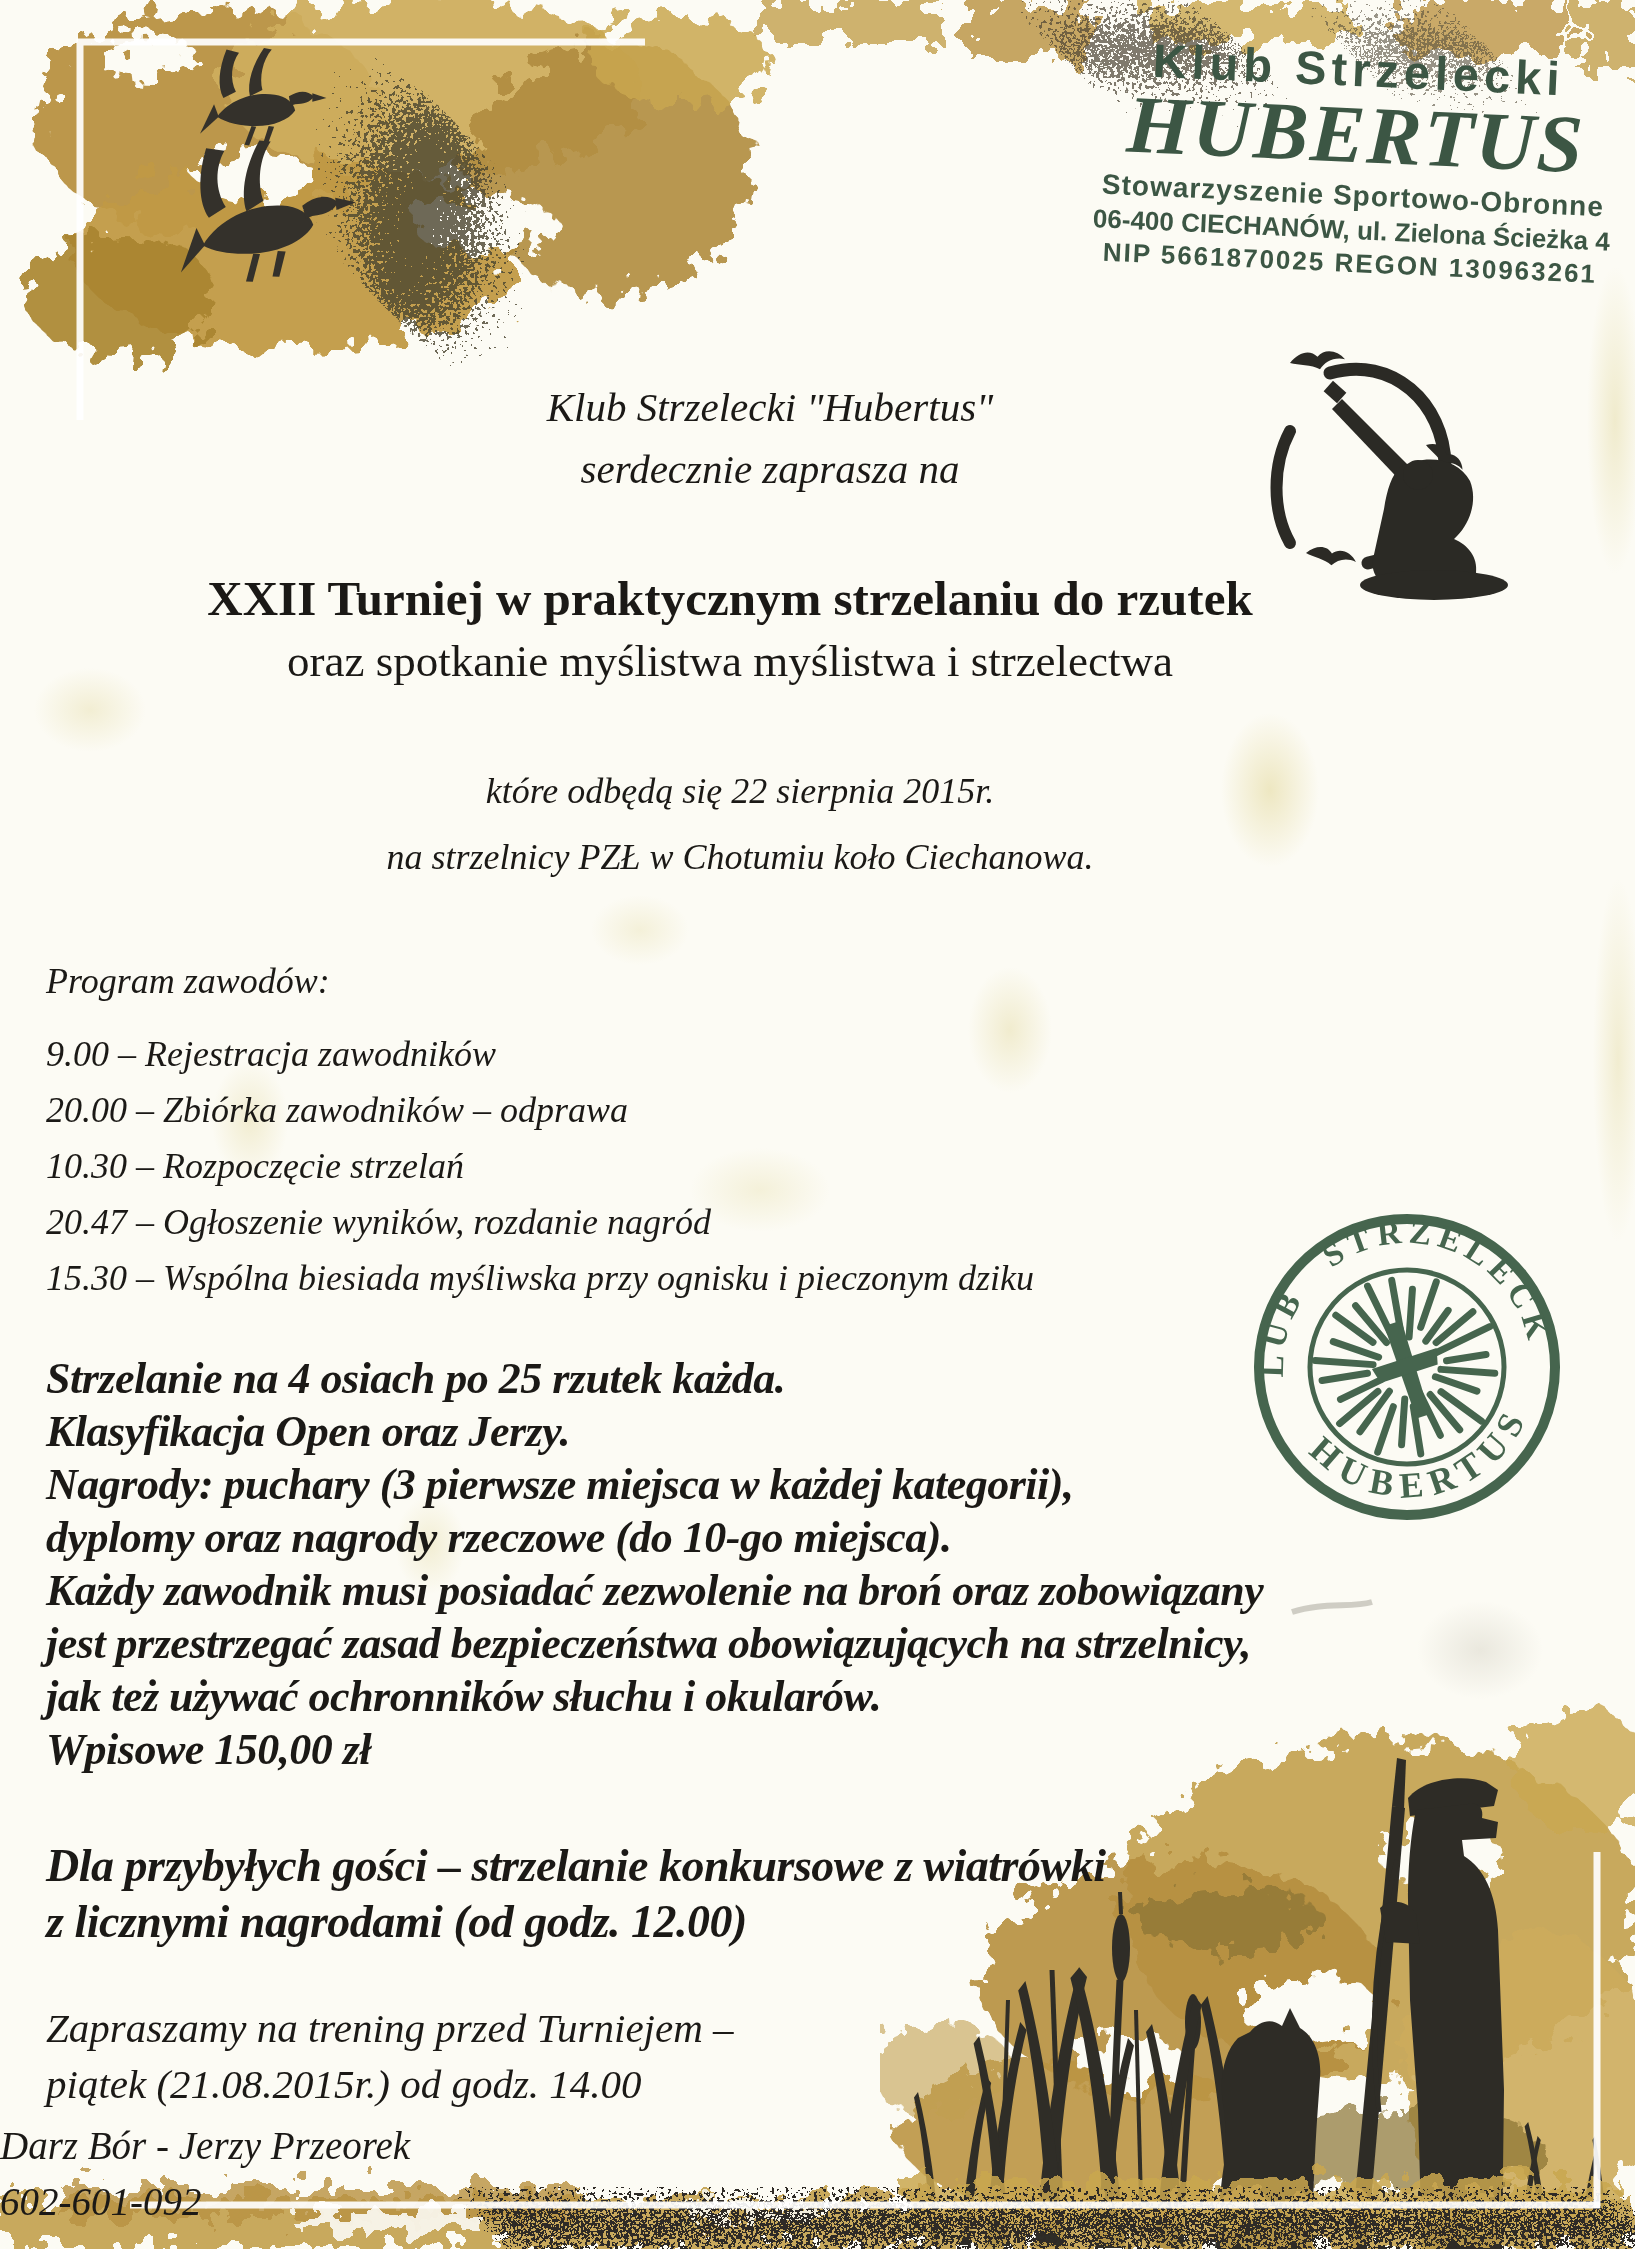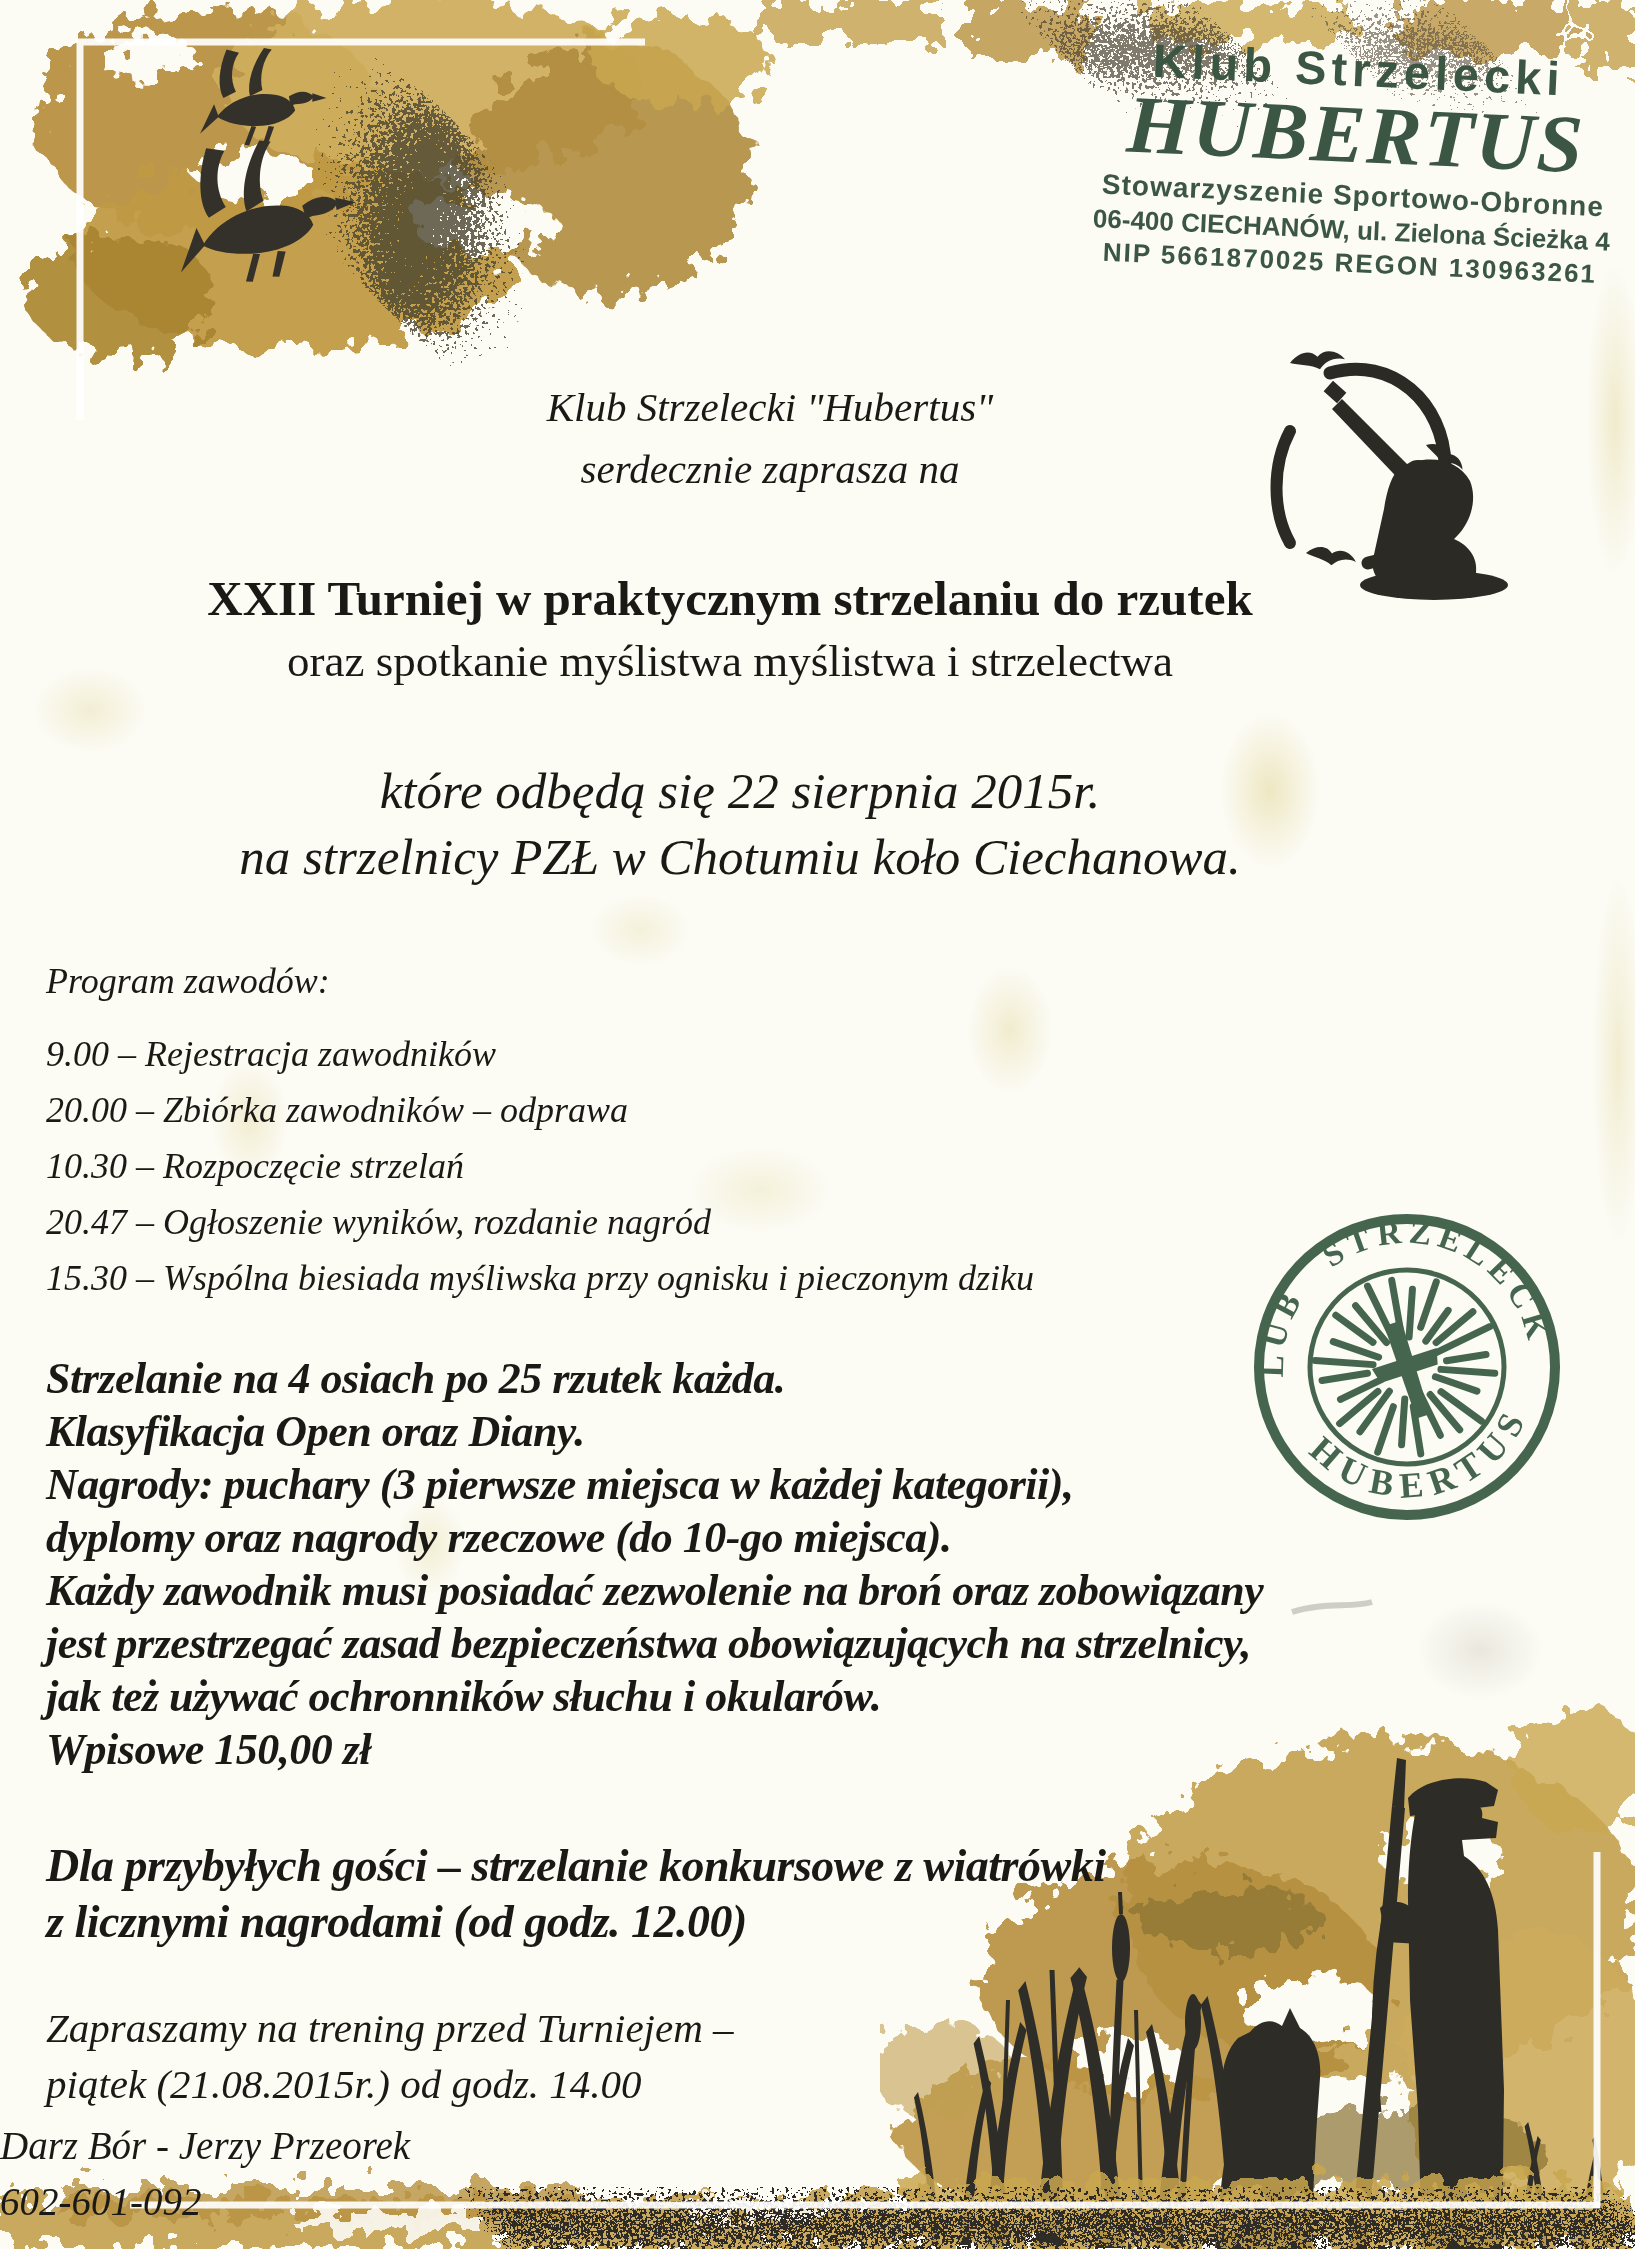--- a/index.html
+++ b/index.html
@@ -39,21 +39,21 @@
     font-size:82px;letter-spacing:2px;line-height:78px;
   }
   .club-header .l3{font-size:28px;letter-spacing:1px;line-height:36px;margin-top:4px;}
   .club-header .l4{font-size:26px;line-height:33px;}
   .club-header .l5{font-size:26px;letter-spacing:2px;line-height:33px;}
 
   .intro{top:376px;left:0;width:1540px;text-align:center;font-style:italic;font-size:41px;line-height:62px;}
   .title{top:568px;left:0;width:1460px;text-align:center;}
   .title .t1{font-size:49px;font-weight:bold;line-height:62px;}
   .title .t2{font-size:45px;line-height:62px;}
-  .dateblock{top:758px;left:0;width:1480px;text-align:center;font-style:italic;font-size:51px;line-height:66px;}
+  .dateblock{top:758px;left:0;width:1480px;text-align:center;font-style:italic;font-size:36px;line-height:66px;}
   .program{top:952px;left:46px;font-style:italic;font-size:36px;line-height:56px;}
   .program .head{line-height:58px;margin-bottom:16px;}
   .rules{top:1352px;left:46px;font-style:italic;font-weight:bold;font-size:44px;line-height:53px;letter-spacing:-0.5px;}
   .guests{top:1838px;left:46px;font-style:italic;font-weight:bold;font-size:46px;line-height:56px;letter-spacing:-0.5px;}
   .training{top:2000px;left:46px;font-style:italic;font-size:41px;line-height:56px;}
   .sig{top:2118px;left:0;width:1620px;text-align:left;font-style:italic;font-size:39px;line-height:56px;}
 </style>
 </head>
 <body>
 
@@ -286,21 +286,21 @@
     <div class="head">Program zawodów:</div>
     <div>9.00 – Rejestracja zawodników</div>
     <div>20.00 – Zbiórka zawodników – odprawa</div>
     <div>10.30 – Rozpoczęcie strzelań</div>
     <div>20.47 – Ogłoszenie wyników, rozdanie nagród</div>
     <div>15.30 – Wspólna biesiada myśliwska przy ognisku i pieczonym dziku</div>
   </div>
 
   <div class="txt rules">
     <div>Strzelanie na 4 osiach po 25 rzutek każda.</div>
-    <div>Klasyfikacja Open oraz Diany.</div>
+    <div>Klasyfikacja Open oraz Jerzy.</div>
     <div>Nagrody: puchary (3 pierwsze miejsca w każdej kategorii),</div>
     <div>dyplomy oraz nagrody rzeczowe (do 10-go miejsca).</div>
     <div>Każdy zawodnik musi posiadać zezwolenie na broń oraz zobowiązany</div>
     <div>jest przestrzegać zasad bezpieczeństwa obowiązujących na strzelnicy,</div>
     <div>jak też używać ochronników słuchu i okularów.</div>
     <div>Wpisowe 150,00 zł</div>
   </div>
 
   <div class="txt guests">
     <div>Dla przybyłych gości – strzelanie konkursowe z wiatrówki</div>

